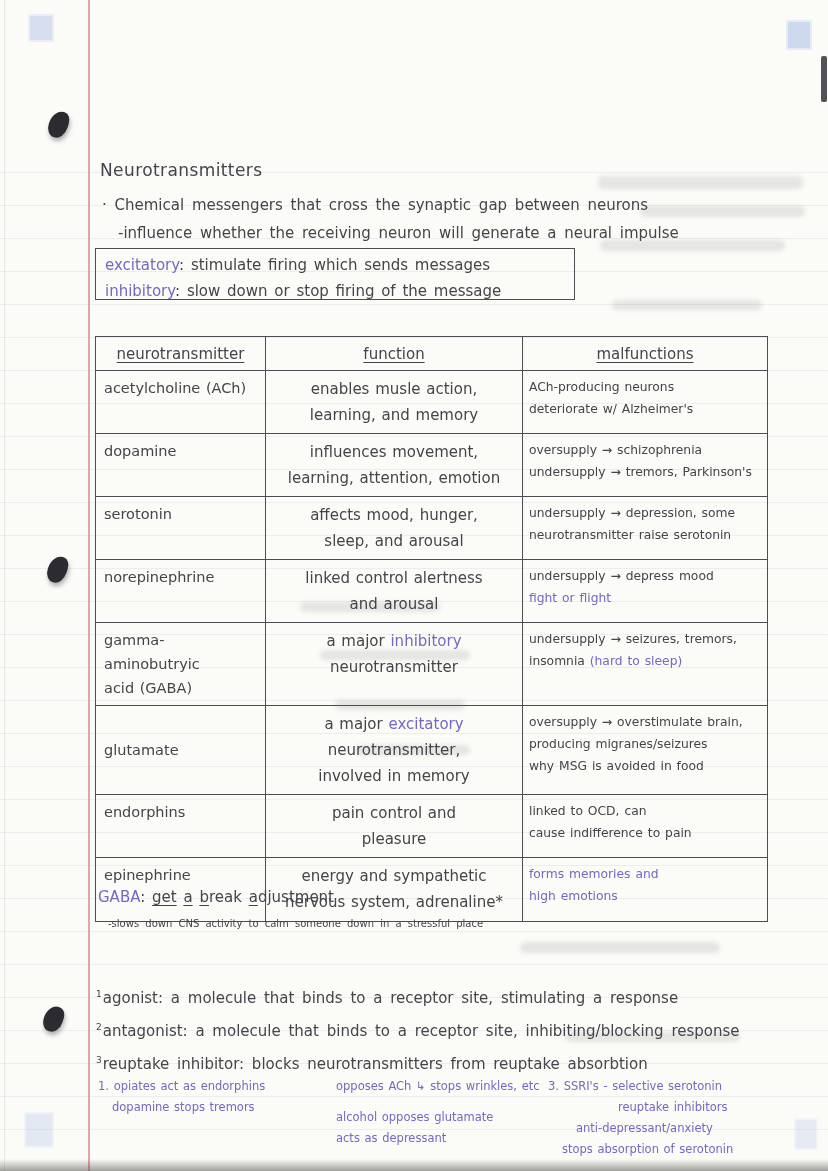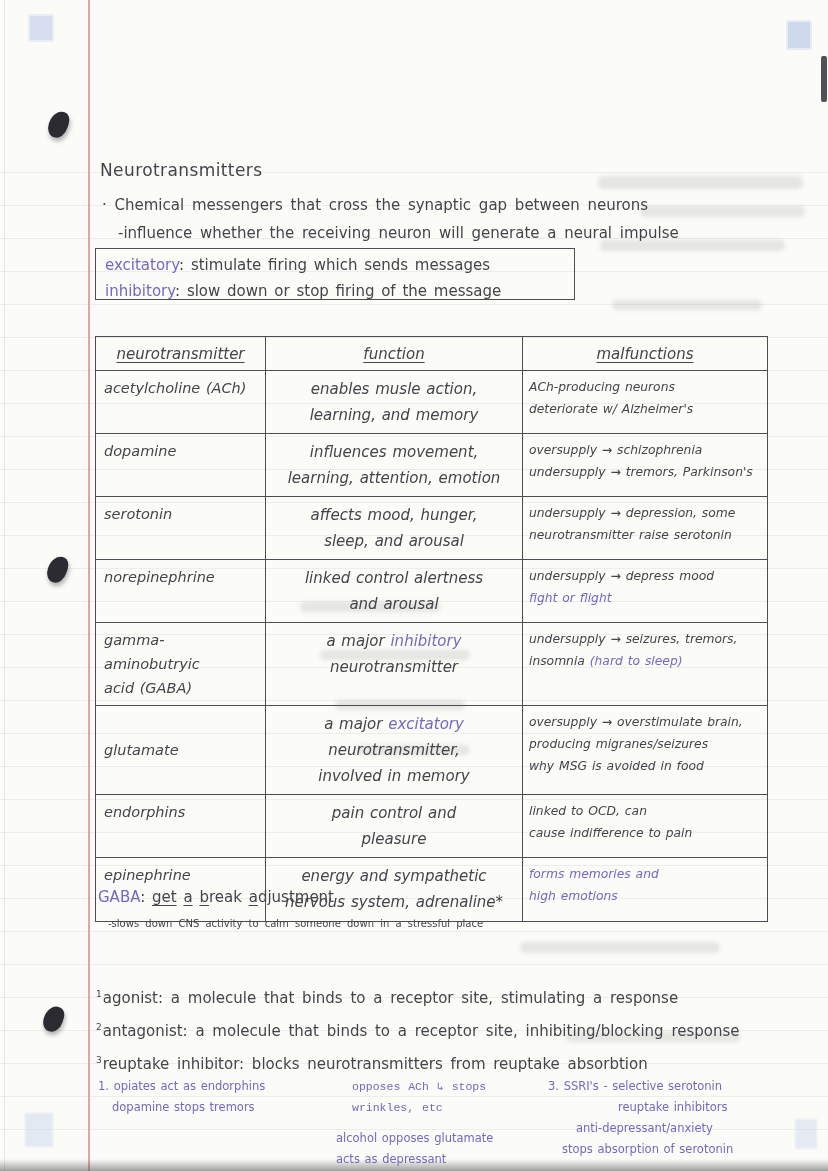--- a/index.html
+++ b/index.html
@@ -47,21 +47,21 @@
   .def-box { position:absolute; left:95px; top:248px; width:480px; height:52px;
     border:1.6px solid #4d4c52; padding:3px 9px; }
   .box-line { font-size:15px; line-height:26px; word-spacing:2px; }
 
   .ink-purple { color:var(--purple); }
   .u { text-decoration:underline; text-underline-offset:3px; }
 
   .nt-table { position:absolute; left:95px; top:336px; width:672px;
     border-collapse:collapse; table-layout:fixed; }
   .nt-table col.c1 { width:170px; } .nt-table col.c2 { width:257px; } .nt-table col.c3 { width:245px; }
-  .nt-table th, .nt-table td { border:1.6px solid #4d4c52;font-style:italic; }
+  .nt-table th, .nt-table td { border:1.6px solid #4d4c52; }
   .nt-table th { height:34px; font-weight:normal; font-size:15px;
     text-decoration:underline; text-underline-offset:3px; }
   .nt-table td { padding:5px 8px; vertical-align:top; font-size:14.5px; word-spacing:1px; }
   .nt-table td:nth-child(2) { text-align:center; font-size:15px; }
   .nt-table td:nth-child(3) { font-size:12.3px; padding:5px 6px; }
   .nt-table td:first-child .cell-line { line-height:24px; }
   .nt-table td:nth-child(2) .cell-line { line-height:26px; }
   .nt-table td:nth-child(3) .cell-line { line-height:22px; }
   tbody tr:nth-child(1) { height:62px; }
   tbody tr:nth-child(2) { height:58px; }
@@ -257,21 +257,21 @@
       <div class="def-line"><sup>2</sup><span>antagonist: a molecule that binds to a receptor site, inhibiting/blocking response</span></div>
       <div class="def-line"><sup>3</sup><span>reuptake inhibitor: blocks neurotransmitters from reuptake absorbtion</span></div>
     </div>
 
   <div class="footnotes">
       <div class="footnote-col">
         <div class="fn-line">1. opiates act as endorphins</div>
         <div class="fn-line" style="margin-left: 14px;">dopamine stops tremors</div>
       </div>
       <div class="footnote-col">
-        <div class="fn-line" style="margin-left: 30px; font-family: Liberation Mono, monospace;">opposes ACh ↳ stops wrinkles, etc</div>
+        <div class="fn-line" style="margin-left: 14px;">opposes ACh ↳ stops wrinkles, etc</div>
         <div class="fn-line" style="margin-left: 14px; margin-top: 10px;">alcohol opposes glutamate</div>
         <div class="fn-line" style="margin-left: 14px;">acts as depressant</div>
       </div>
       <div class="footnote-col">
         <div class="fn-line">3. SSRI's - selective serotonin</div>
         <div class="fn-line" style="margin-left: 70px;">reuptake inhibitors</div>
         <div class="fn-line" style="margin-left: 28px;">anti-depressant/anxiety</div>
         <div class="fn-line" style="margin-left: 14px;">stops absorption of serotonin</div>
       </div>
     </div>

